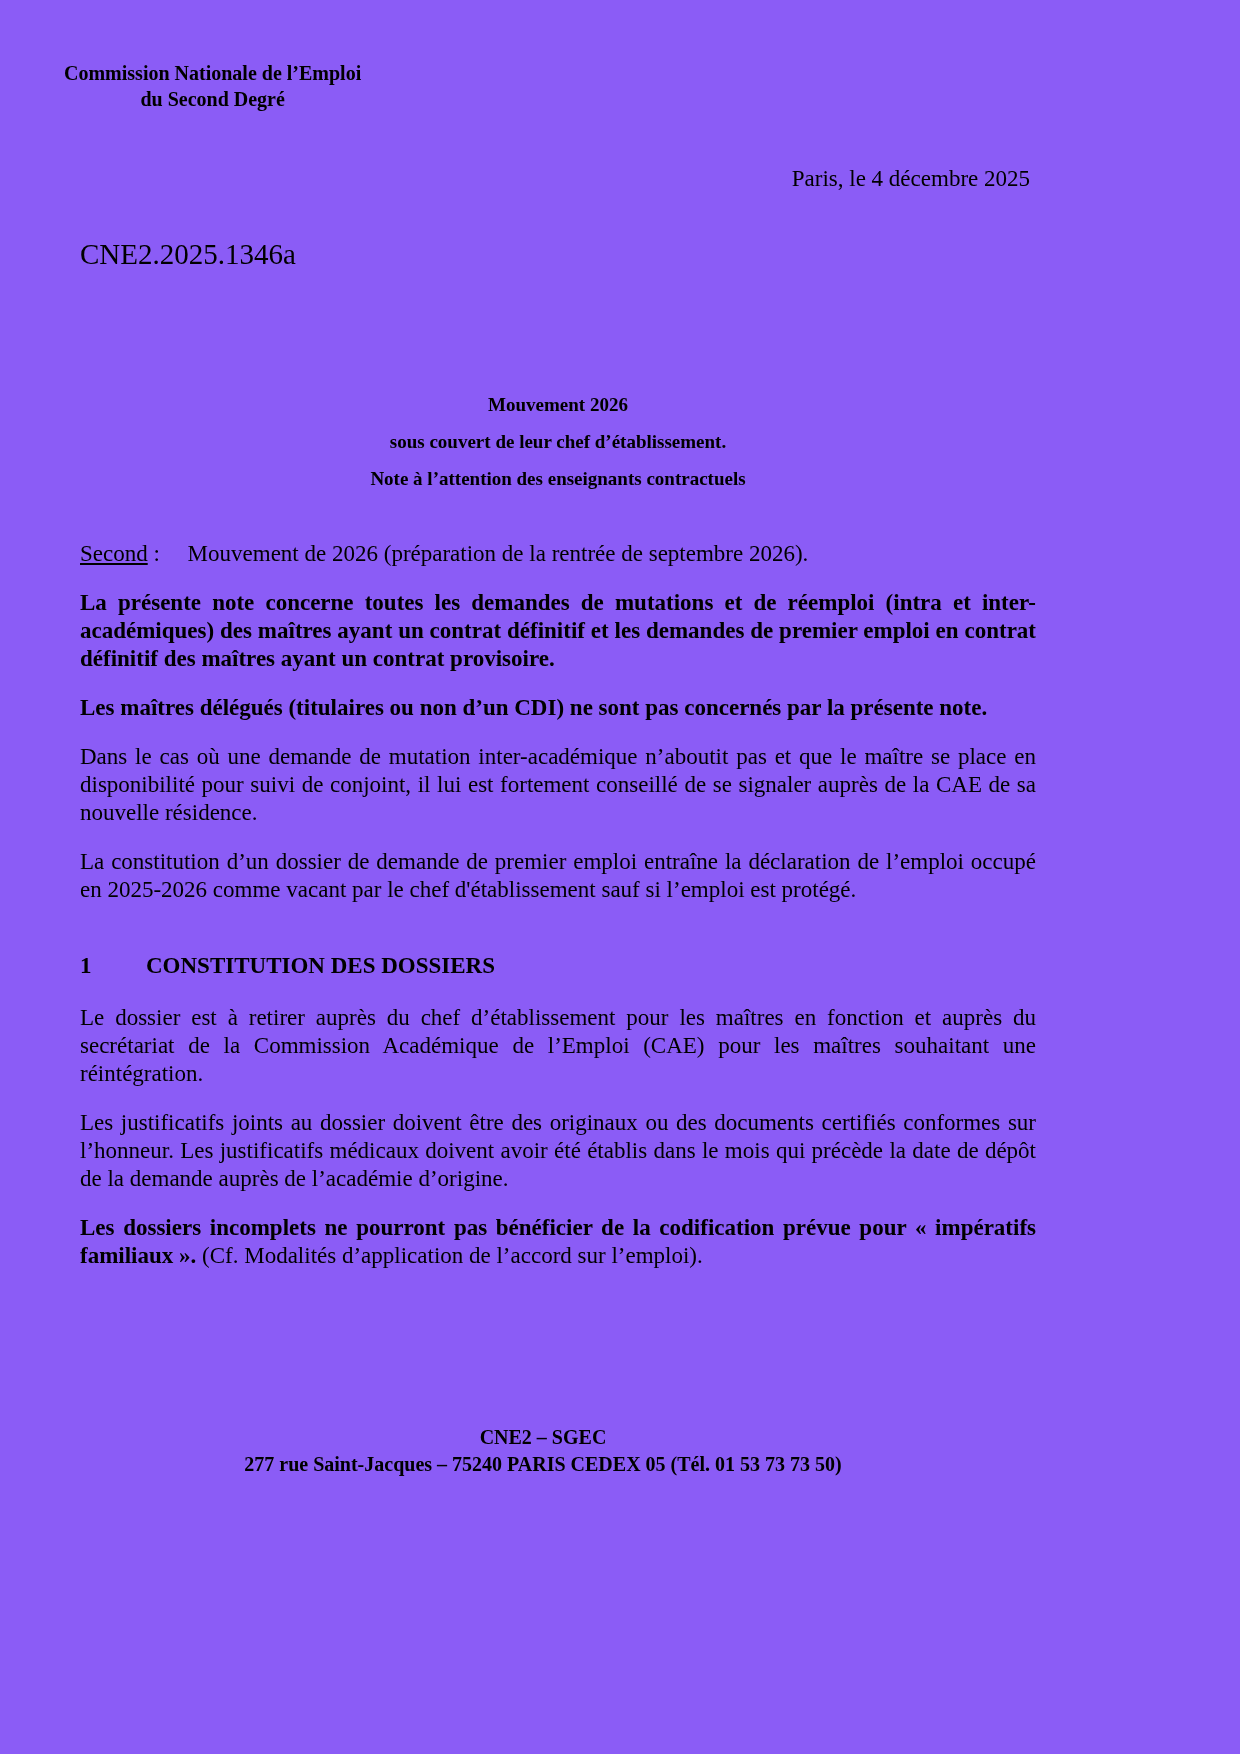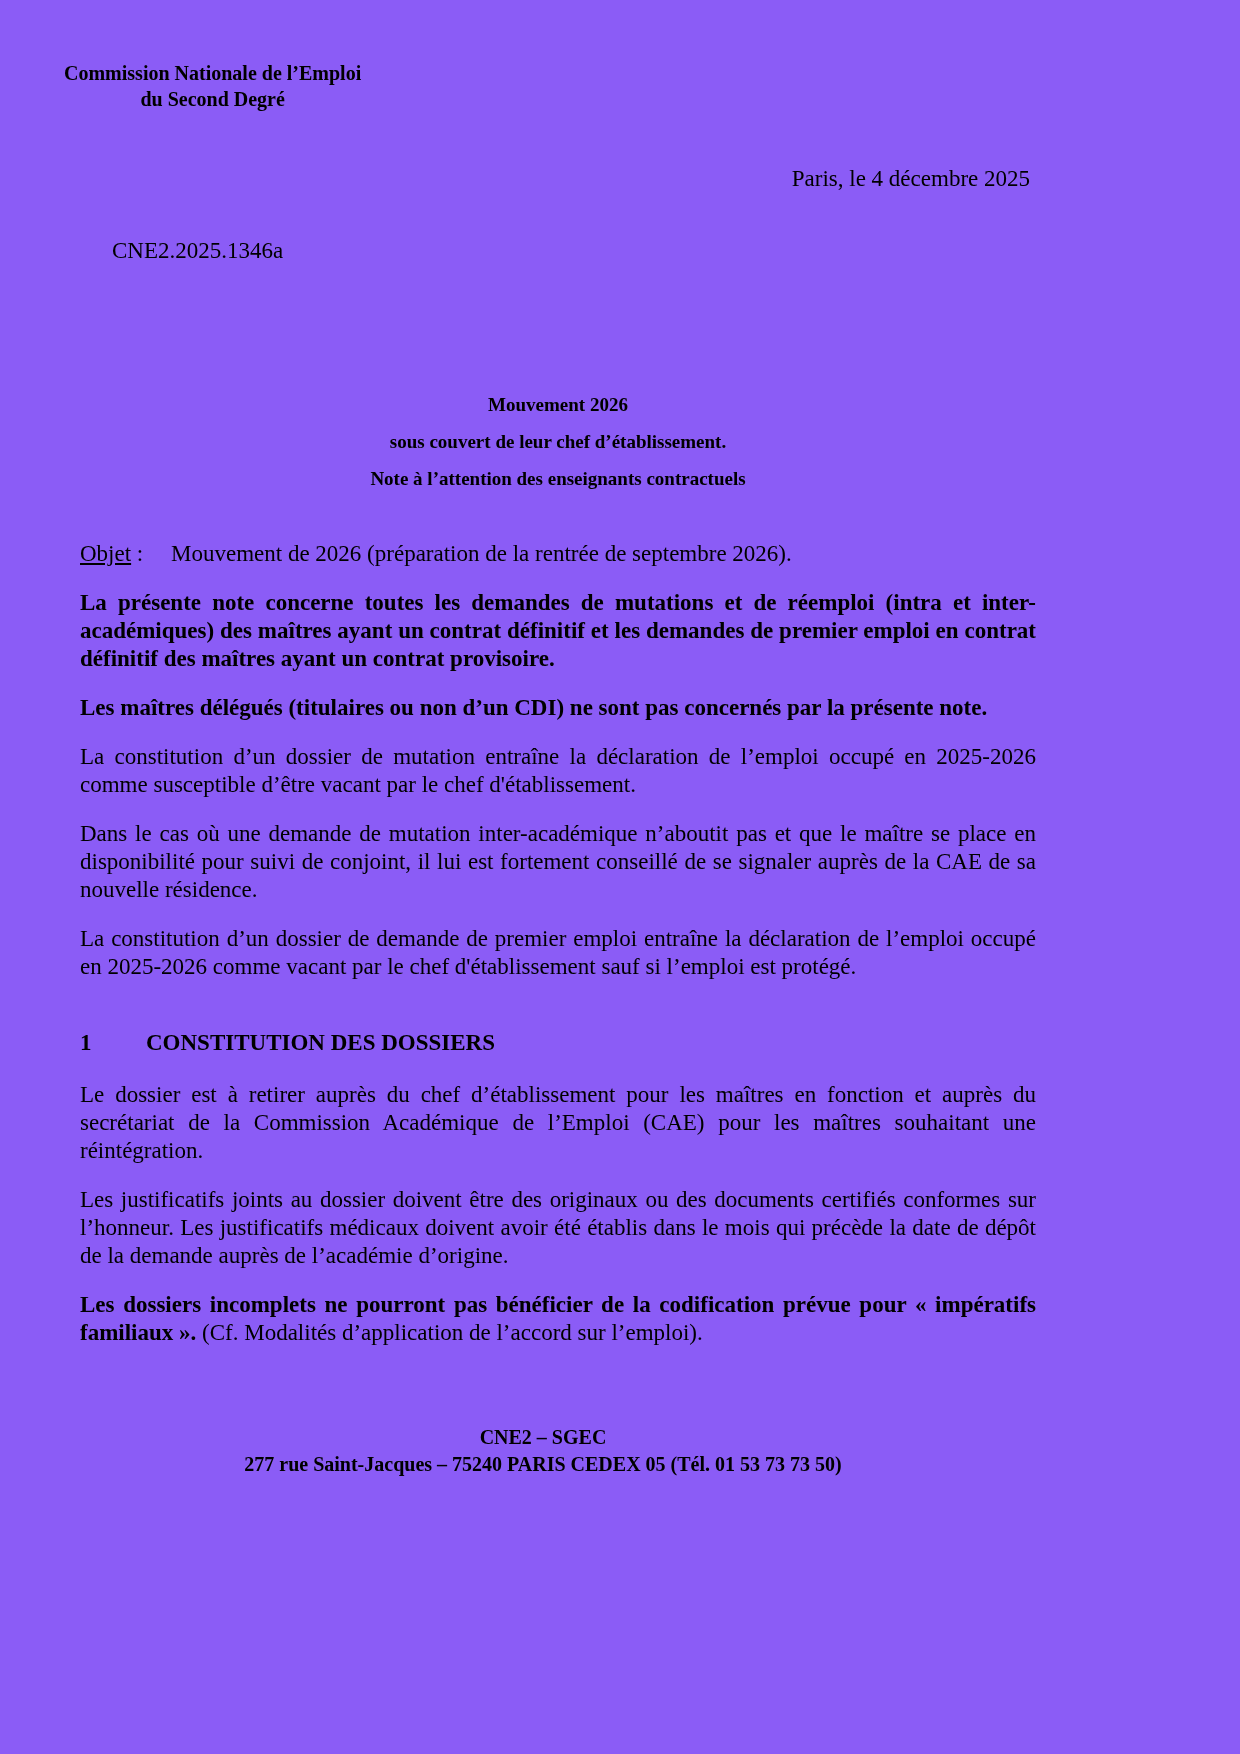--- a/index.html
+++ b/index.html
@@ -27,22 +27,21 @@
     top: 166px;
     left: 80px;
     width: 950px;
     text-align: right;
     font-size: 23px;
   }
   .reference {
     position: absolute;
     top: 238px;
     left: 80px;
-    font-size: 23px;
-    margin-left: 32px;
+    font-size: 29px;
   }
   .title-block {
     position: absolute;
     top: 386px;
     left: 80px;
     width: 956px;
     text-align: center;
     font-weight: bold;
     font-size: 19px;
     line-height: 37px;
@@ -94,29 +93,28 @@
 
   <div class="title-block">
     <div>Mouvement 2026</div>
     <div>sous couvert de leur chef d’établissement.</div>
     <div>Note à l’attention des enseignants contractuels</div>
   </div>
 
   <div class="content">
 
     <p class="subject-line">
-      <span class="underline">Objet</span><span> :</span>
+      <span class="underline">Second</span><span> :</span>
       <span class="subject-text">Mouvement de 2026 (préparation de la rentrée de septembre 2026).</span>
     </p>
 
     <p class="bold">La présente note concerne toutes les demandes de mutations et de réemploi (intra et inter-académiques) des maîtres ayant un contrat définitif et les demandes de premier emploi en contrat définitif des maîtres ayant un contrat provisoire.</p>
 
     <p class="bold">Les maîtres délégués (titulaires ou non d’un CDI) ne sont pas concernés par la présente note.</p>
 
-    <p>La constitution d’un dossier de mutation entraîne la déclaration de l’emploi occupé en 2025-2026 comme susceptible d’être vacant par le chef d'établissement.</p>
 
     <p>Dans le cas où une demande de mutation inter-académique n’aboutit pas et que le maître se place en disponibilité pour suivi de conjoint, il lui est fortement conseillé de se signaler auprès de la CAE de sa nouvelle résidence.</p>
 
     <p class="para-last-before-section">La constitution d’un dossier de demande de premier emploi entraîne la déclaration de l’emploi occupé en 2025-2026 comme vacant par le chef d'établissement sauf si l’emploi est protégé.</p>
 
     <div class="section-heading">
       <span class="section-number">1</span><span>CONSTITUTION DES DOSSIERS</span>
     </div>
 
     <p>Le dossier est à retirer auprès du chef d’établissement pour les maîtres en fonction et auprès du secrétariat de la Commission Académique de l’Emploi (CAE) pour les maîtres souhaitant une réintégration.</p>

